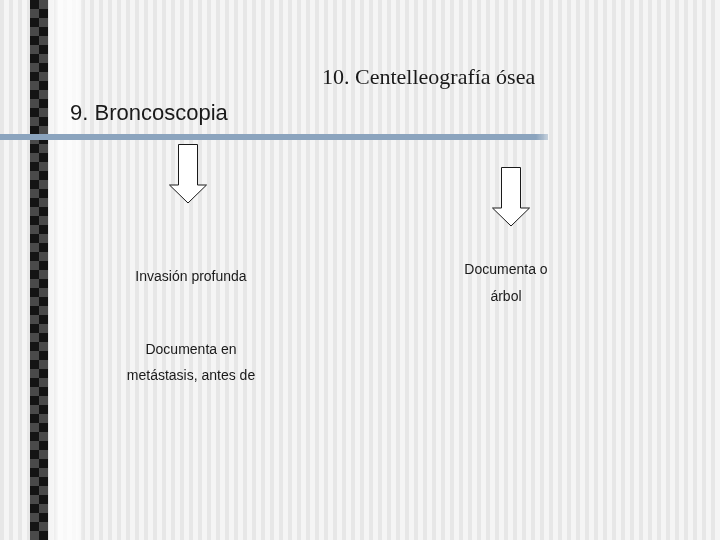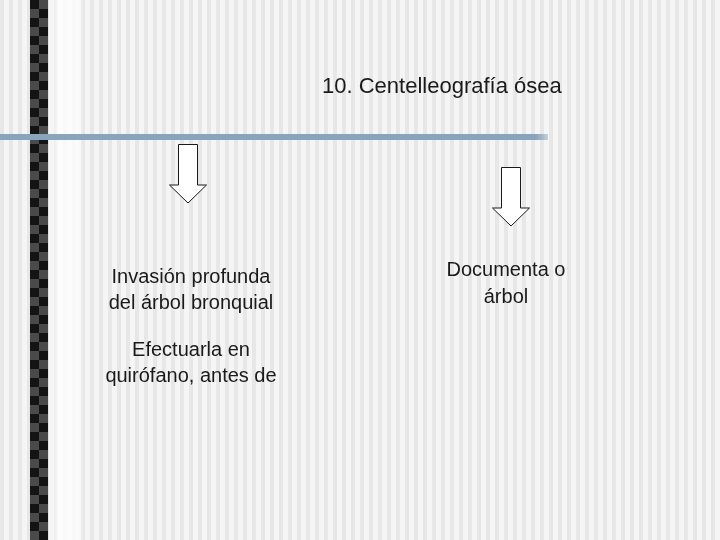--- a/index.html
+++ b/index.html
@@ -43,71 +43,71 @@
     background-size:18px 18px;
   }
   .title{
     position:absolute;
     font-size:22px;
     line-height:26px;
     white-space:nowrap;
     color:var(--text);
   }
   .title-left{left:70px;top:100px;}
-  .title-right{left:322px;top:73px;}
+  .title-right{left:322px;top:64px;font-family:Liberation Serif, serif;}
   .accent-line{
     position:absolute;
     left:0;top:134px;
     width:548px;height:6px;
     background:linear-gradient(90deg,
       var(--accent_line) 0 536px,
       rgba(139,164,190,.45) 548px);
   }
   .arrow{position:absolute;}
   .arrow-left{left:169px;top:144px;}
   .arrow-right{left:492px;top:167px;}
   .textblock{
     position:absolute;
     text-align:center;
-    font-size:20px;
+    font-size:14px;
     line-height:26px;
     color:var(--text);
   }
   .left-para-1{left:78px;top:263px;width:226px;}
   .left-para-2{left:78px;top:336px;width:226px;line-height:26px;}
   .right-para{left:396px;top:256px;width:220px;line-height:27px;}
 </style>
 </head>
 <body>
 
 <div class="slide">
 
   <div class="checker-bar"></div>
 
+  <div class="title title-left">9. Broncoscopia</div>
 
   <div class="title title-right">10. Centelleografía ósea</div>
 
   <div class="accent-line"></div>
 
   <svg class="arrow arrow-left" width="38" height="60" viewBox="0 0 38 60">
     <path d="M9.5 0.5 H28.5 V41 H37.5 L19 59 L0.5 41 H9.5 Z" fill="var(--arrow_fill)" stroke="var(--arrow_outline)" stroke-width="1"></path>
   </svg>
 
   <svg class="arrow arrow-right" width="38" height="60" viewBox="0 0 38 60">
     <path d="M9.5 0.5 H28.5 V41 H37.5 L19 59 L0.5 41 H9.5 Z" fill="var(--arrow_fill)" stroke="var(--arrow_outline)" stroke-width="1"></path>
   </svg>
 
   <div class="textblock left-para-1">
     <div>Invasión profunda</div>
-    <div>del árbol bronquial</div>
   </div>
 
   <div class="textblock left-para-2">
-    <div>Efectuarla en</div>
-    <div>quirófano, antes de</div>
+    <div>Documenta en</div>
+    <div>metástasis, antes de</div>
   </div>
 
   <div class="textblock right-para">
     <div>Documenta o</div>
     <div>árbol</div>
   </div>
 
 </div>
 
 </body></html>

